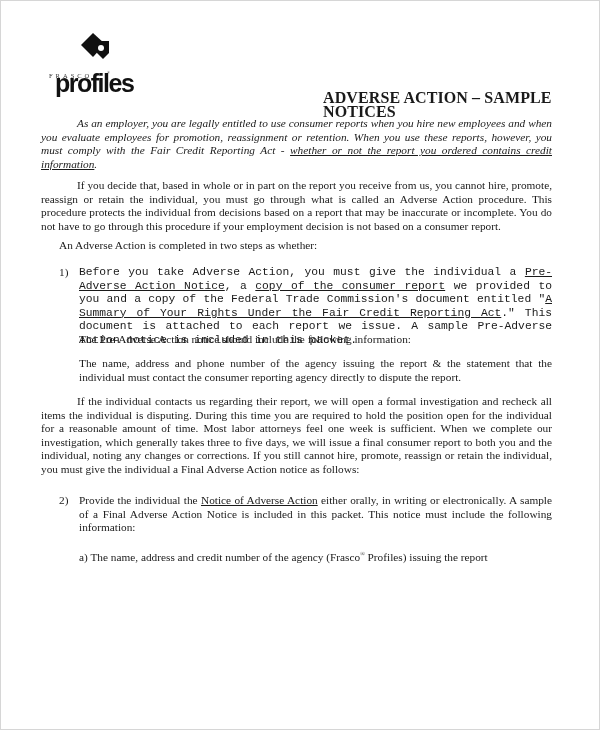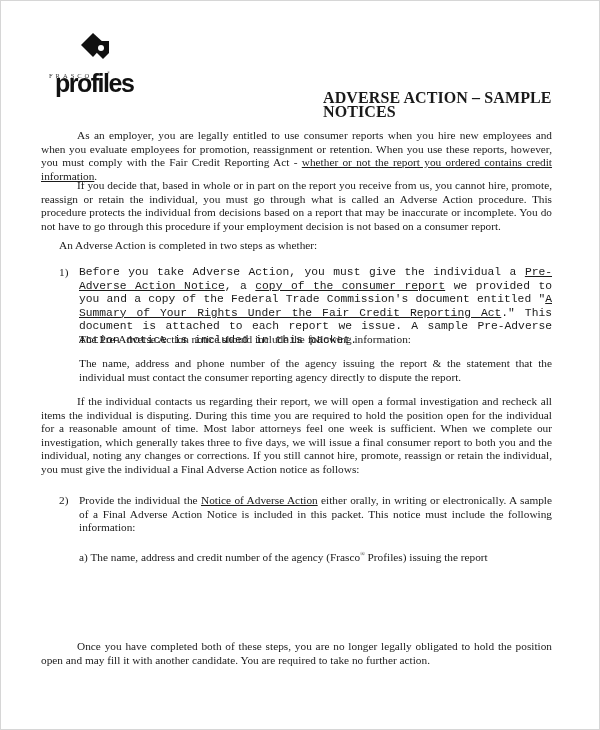--- a/index.html
+++ b/index.html
@@ -45,21 +45,21 @@
       <polygon points="16,8 28,8 28,20 22,26 16,20" fill="#111"></polygon>
       <circle cx="20" cy="15" r="3" fill="#fff"></circle>
     </svg>
     <span class="frasco">FRASCO</span>
     <span class="reg">®</span>
     <span class="profiles">profiles</span>
   </div>
 
   <div class="title">ADVERSE ACTION – SAMPLE NOTICES</div>
 
-  <div class="block indent" style="left:40px; top:128px; width:511px;">
+  <div class="block indent" style="left:40px; top:116px; width:511px;font-style:italic;">
     <span>As an employer, you are legally entitled to use consumer reports when you hire new employees and when you evaluate employees for promotion, reassignment or retention.  When you use these reports, however, you must comply with the Fair Credit Reporting Act - </span><span class="ul">whether or not the report you ordered contains credit information</span><span>.</span>
   </div>
 
   <div class="block indent" style="left:40px; top:178px; width:511px;">If you decide that, based in whole or in part on the report you receive from us, you cannot hire, promote, reassign or retain the individual, you must go through what is called an Adverse Action procedure.  This procedure protects the individual from decisions based on a report that may be inaccurate or incomplete.  You do not have to go through this procedure if your employment decision is not based on a consumer report.</div>
 
   <div class="block" style="left:58px; top:238px; width:480px;">An Adverse Action is completed in two steps as whether:</div>
 
   <div class="numitem" style="left:58px; top:265px; width:493px;">
     <span class="num">1)</span>
     <div class="numtext" style="width:473px;font-family:Liberation Mono, monospace;">
@@ -76,15 +76,14 @@
     <span class="num">2)</span>
     <div class="numtext" style="width:473px;font-family:Liberation Serif, serif;">
       <span>Provide the individual the </span><span class="ul">Notice of Adverse Action</span><span> either orally, in writing or electronically.  A sample of a Final Adverse Action Notice is included in this packet.  This notice must include the following information:</span>
     </div>
   </div>
 
   <div class="block" style="left:78px; top:547px; width:473px;">
     <span>a) The name, address and credit number of the agency (Frasco</span><sup style="font-size:6px;">®</sup><span> Profiles) issuing the report</span>
   </div>
 
-  <div class="block indent" style="left:40px; top:639px; width:511px;">Once you have completed both of these steps, you are no longer legally obligated to hold the position open and may fill it with another candidate.  You are required to take no further action.</div>
 
 </div>
 
 </body></html>

